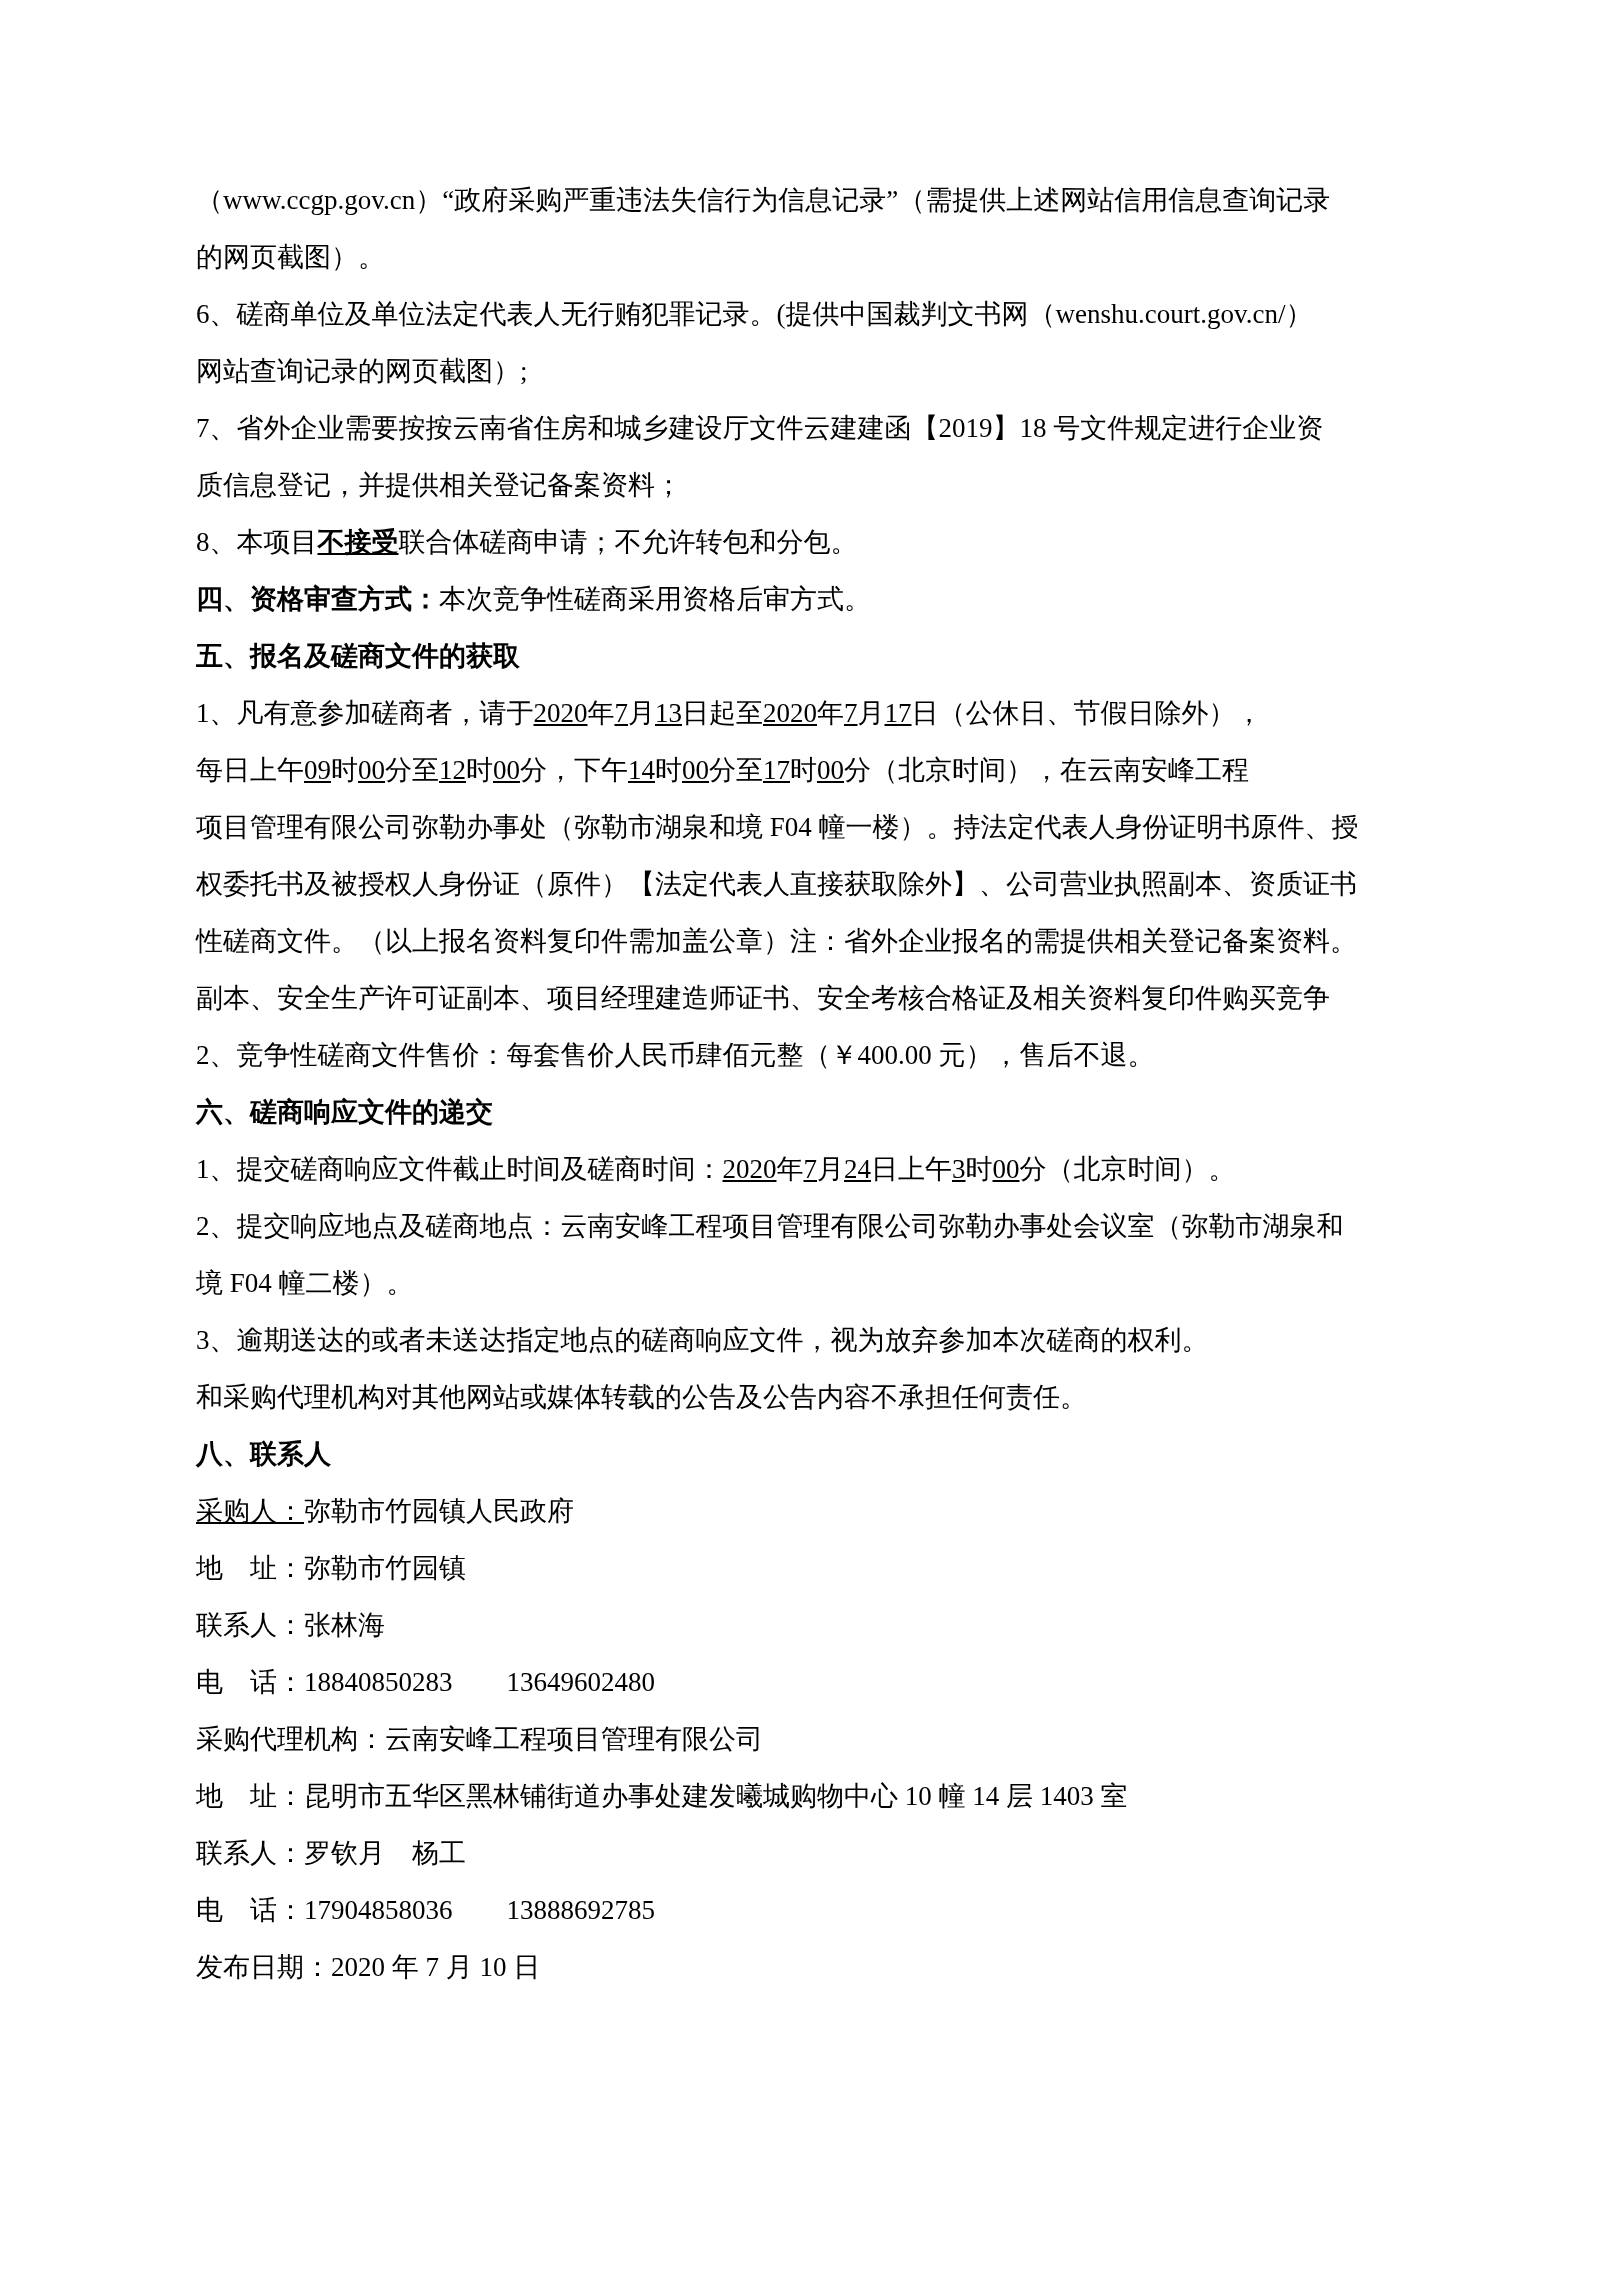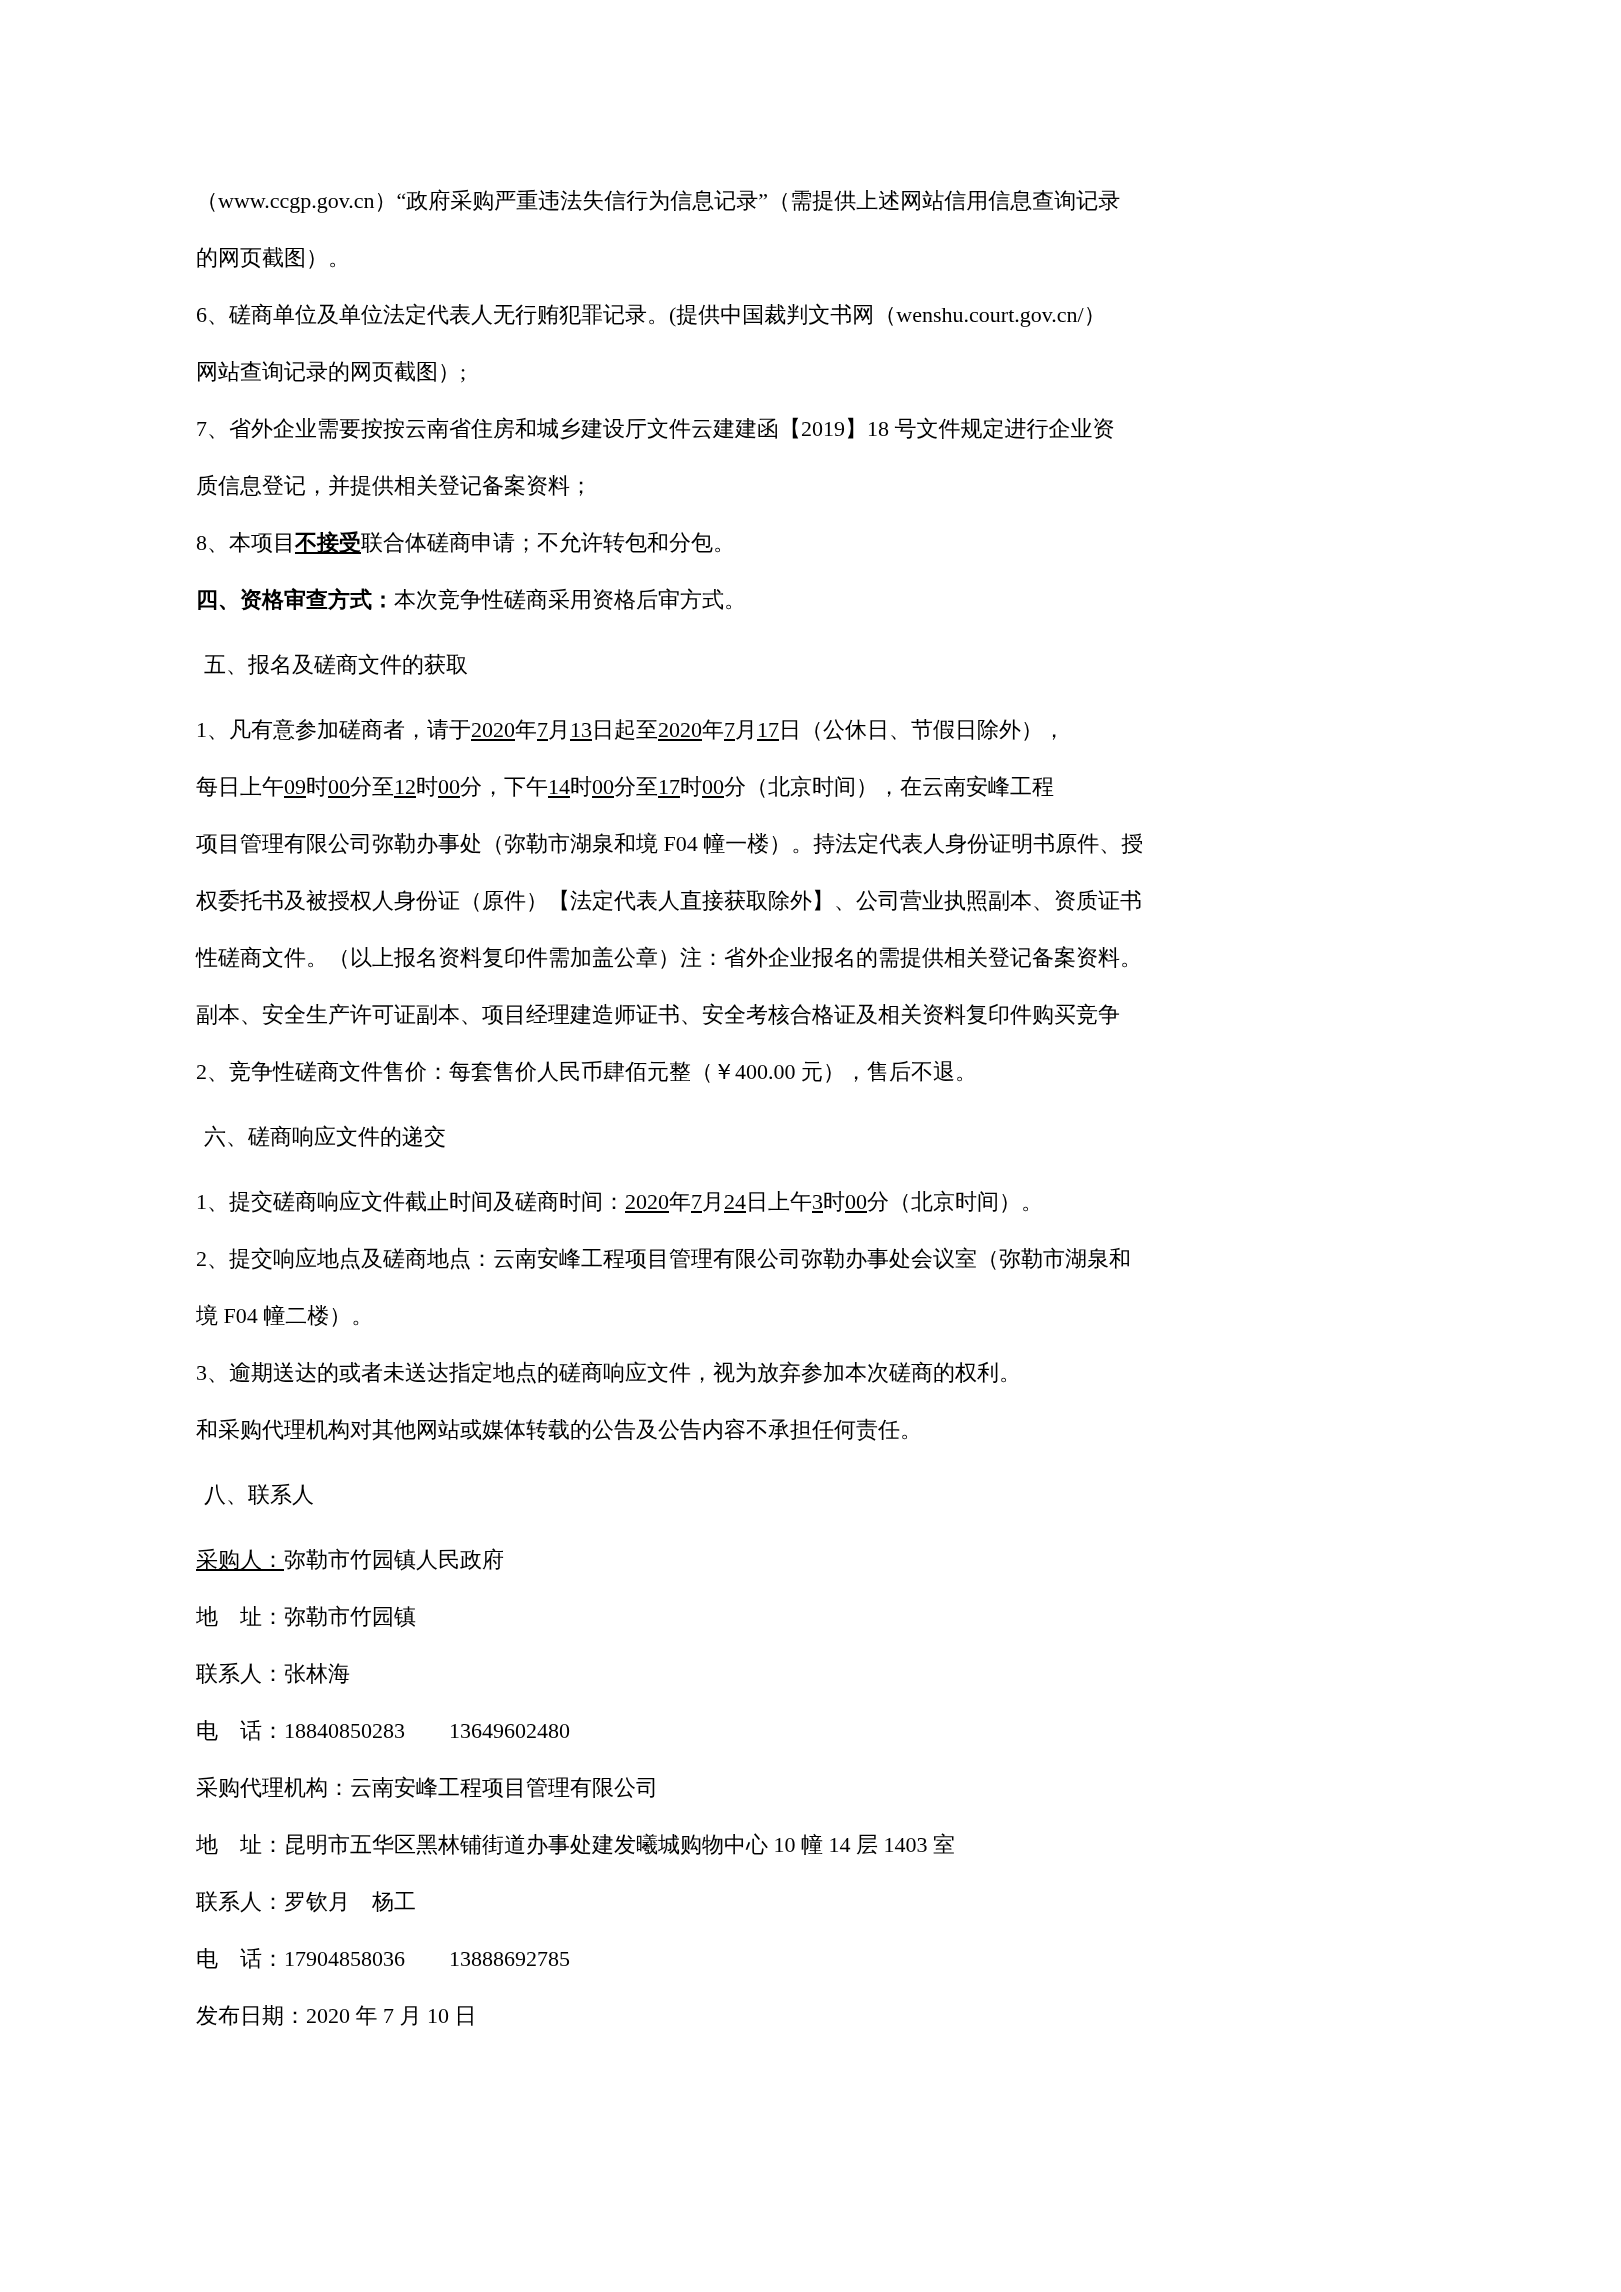--- a/index.html
+++ b/index.html
@@ -11,32 +11,32 @@
     width: 1621px;
     height: 2293px;
     background: #ffffff;
     position: relative;
     box-sizing: border-box;
     padding: 172px 167px 118px 196px;
     font-family: "Liberation Serif", "DejaVu Serif", serif;
     color: #000000;
   }
   .doc-body {
-    font-size: 22px;
+    font-size: 27px;
     line-height: 57px;
   }
   p {
     margin: 0;
     text-align: justify;
     text-justify: inter-ideograph;
   }
   .indent-first { text-indent: 55px; }
   .heading {
-    font-weight: normal;
-    margin: 8px;
+    font-weight: bold;
+    margin: 0;
   }
   .u {
     text-decoration: underline;
   }
   .b {
     font-weight: bold;
   }
   .contact-line {
     display: block;
     white-space: pre;

